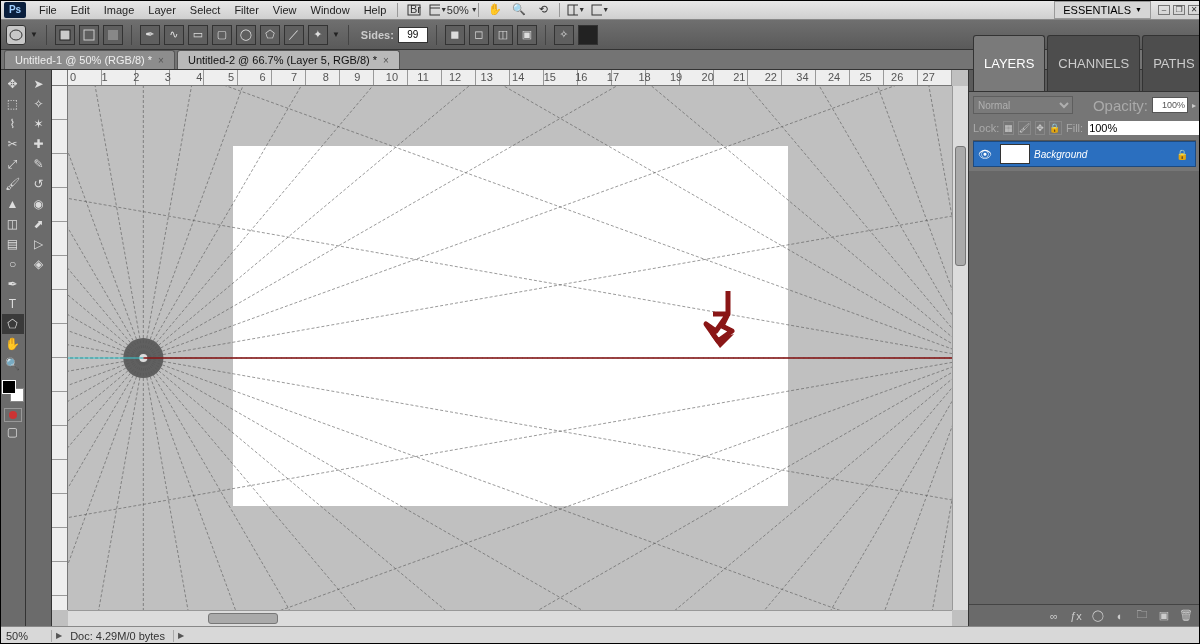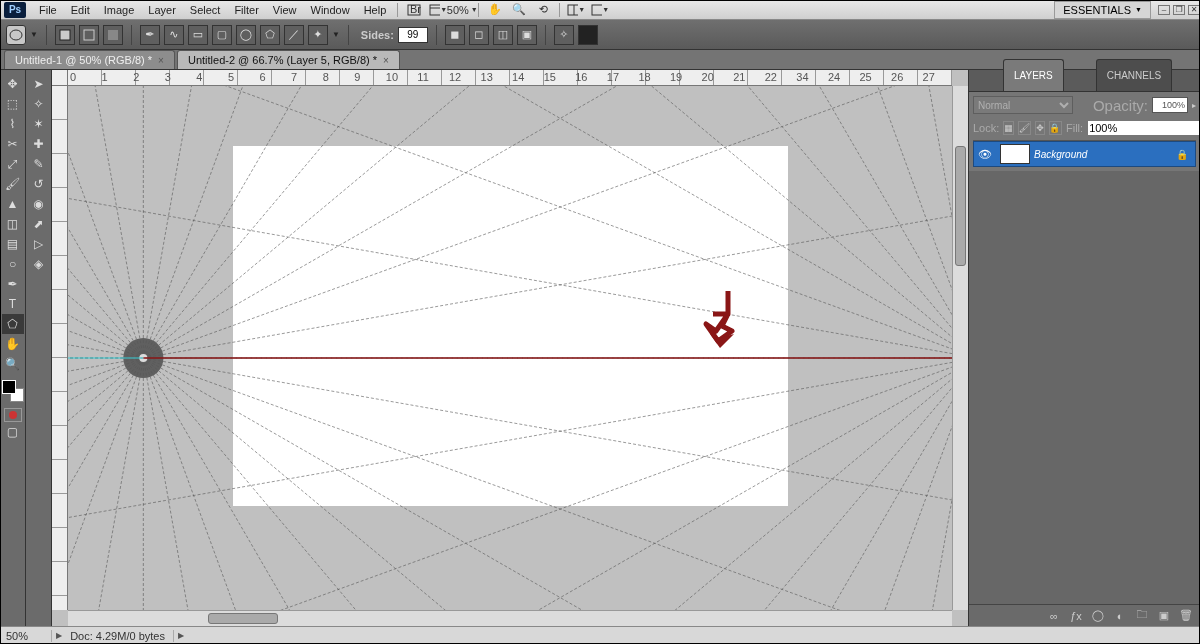--- a/index.html
+++ b/index.html
@@ -58,21 +58,21 @@
 .instr p{ margin-bottom:12px;}
 .arrow{ position:absolute; left:630px; top:200px; }
 .scroll-h{ position:absolute; left:16px; right:16px; bottom:0; height:16px; background:#dcdcdc; border-top:1px solid #999;}
 .scroll-h .thumb{ position:absolute; left:140px; width:70px; top:2px; bottom:2px; background:#aaa; border:1px solid #777; border-radius:3px;}
 .scroll-v{ position:absolute; top:16px; right:0; bottom:16px; width:16px; background:#dcdcdc; border-left:1px solid #999;}
 .scroll-v .thumb{ position:absolute; top:60px; height:120px; left:2px; right:2px; background:#aaa; border:1px solid #777; border-radius:3px;}
 
 
 .panels { width:232px; background:#676767; border-left:1px solid #333; display:flex; flex-direction:column;}
 .panel-tabs{ height:22px; background:#5b5b5b; display:flex; align-items:flex-end; padding-left:4px; gap:2px; border-bottom:1px solid #333;}
-.ptab{ padding:10px 10px; font-size:10px; color:#ccc; background:#4d4d4d; border:1px solid #333; border-bottom:none; border-radius:3px 3px 0 0;margin-left:30px;}
+.ptab{ padding:20px 10px; font-size:13px; color:#ccc; background:#4d4d4d; border:1px solid #333; border-bottom:none; border-radius:3px 3px 0 0;}
 .ptab.active{ background:#7a7a7a; color:#fff;}
 .panel-body{ background:#767676; padding:4px;}
 .blend-row{ display:flex; align-items:center; gap:4px; margin-bottom:4px;}
 .blend-row select{ width:100px; height:18px; background:#7d7d7d; color:#c8c8c8; border:1px solid #555; font-size:10px;}
 .blend-row .lab{ color:#aaa; font-size:15px; margin-left:auto;}
 .blend-row input{ width:36px; height:16px; background:#fff; border:1px solid #555; font-size:9px; text-align:right; padding-right:2px; color:#555;}
 .lock-row{ display:flex; align-items:center; gap:4px; color:#aaa; font-size:9px; padding:2px 0 4px; border-bottom:1px solid #555;}
 .lock-row .ic{ width:14px; height:14px; border:1px solid #888; display:flex; align-items:center; justify-content:center; font-size:9px; color:#ccc;}
 .layer-row{ display:flex; align-items:center; height:26px; background:#2b6fbf; border:1px solid #1d4a80; margin-top:0;}
 .layer-row .eye{ width:22px; display:flex; align-items:center; justify-content:center; color:#fff;}

